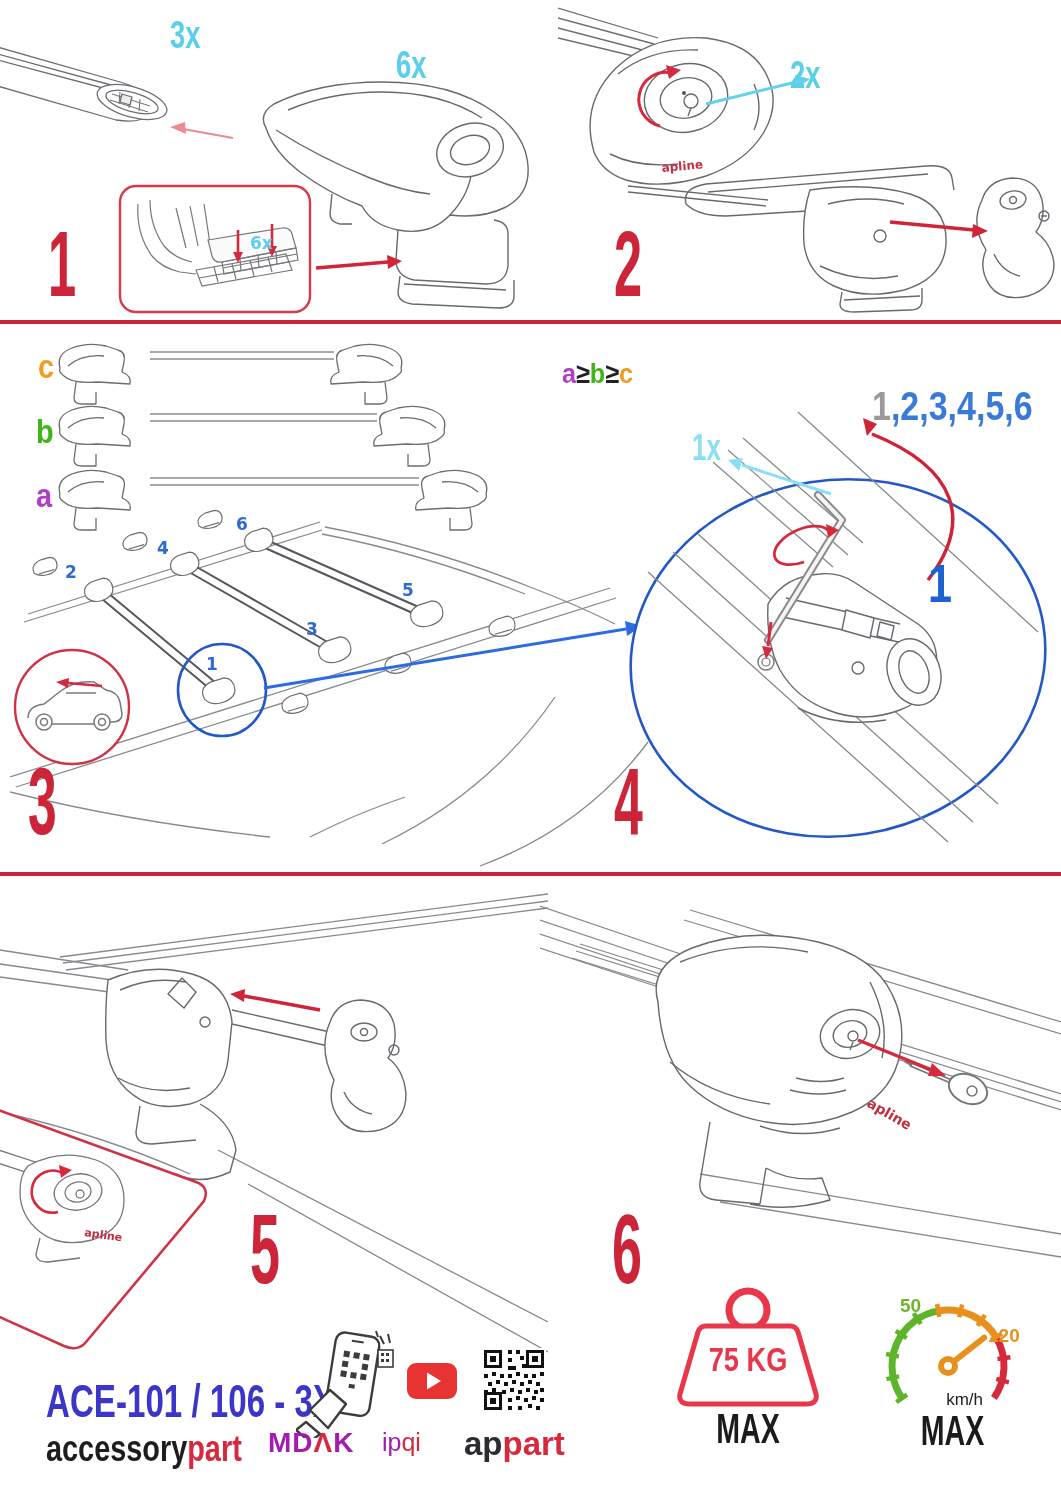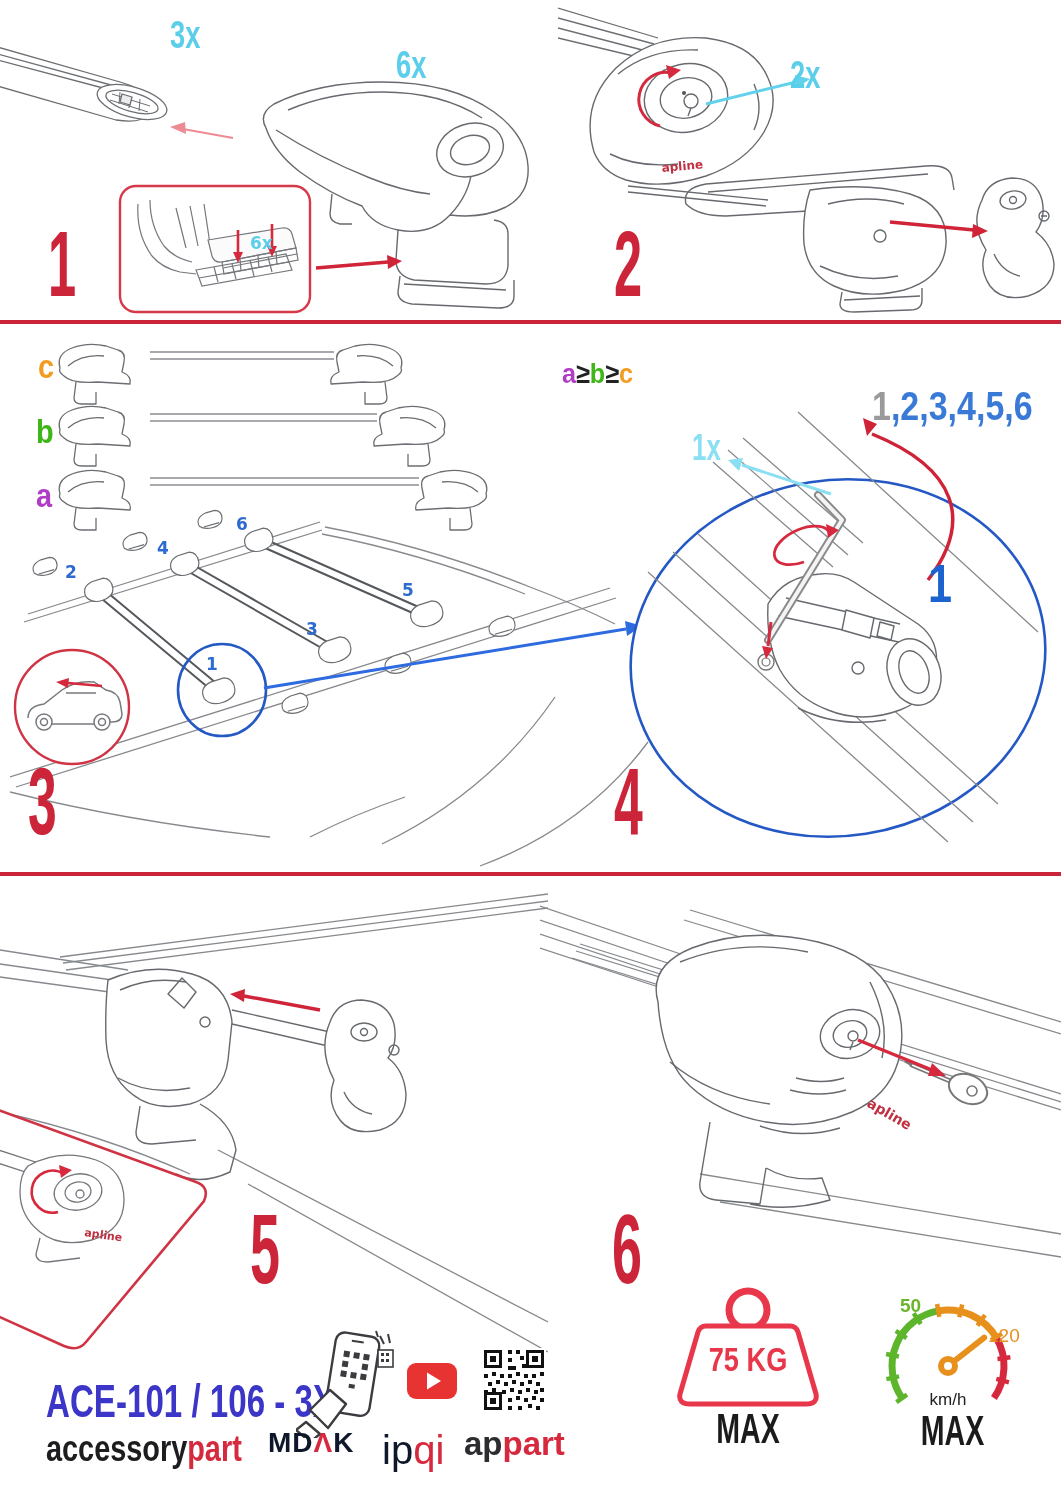--- a/index.html
+++ b/index.html
@@ -11,21 +11,21 @@
   .step{color:#cc2438;font-weight:bold;font-size:92px;transform:scaleX(.55);transform-origin:0 0;}
   .qty{color:#5bcfe9;font-size:38px;transform:scaleX(.72);transform-origin:0 0;font-weight:bold;}
   .qty-light{color:#8adff2;}
   .barletter{font-weight:bold;font-size:34px;transform:scaleX(.85);transform-origin:0 0;}
   .rule{font-size:28px;font-weight:bold;transform:scaleX(.9);transform-origin:0 0;}
   .seq{font-size:40px;font-weight:bold;transform:scaleX(.85);transform-origin:0 0;white-space:nowrap;}
   .bigone{color:#1d63cf;font-size:54px;font-weight:bold;transform:scaleX(.8);transform-origin:0 0;}
   .model{color:#3b35c8;font-size:46px;font-weight:bold;transform:scaleX(.72);transform-origin:0 0;white-space:nowrap;}
   .brandline{font-size:37px;font-weight:bold;transform:scaleX(.78);transform-origin:0 0;white-space:nowrap;}
   .maxtxt{color:#1b1b1b;font-size:42px;font-weight:bold;transform:scaleX(.68);transform-origin:50% 0;text-align:center;}
-  .black{color:#1d1d1f;} .red{color:#d6293e;} .dgray{color:#0f172a;margin-top:28px;}
+  .black{color:#1d1d1f;} .red{color:#d6293e;} .dgray{color:#a21caf;margin-top:28px;}
 </style>
 </head>
 <body>
 
 <div id="page">
 
   <svg class="abs" style="left:0;top:8px" width="560" height="310" viewBox="0 0 560 310">
     <g stroke="#6b6e72" stroke-width="1.3" fill="#fff" stroke-linejoin="round">
       <path d="M -6 38 L 120 74 Q 152 83 150 100 Q 148 117 116 112 L -6 77 Z"></path>
       <path d="M -6 45 L 122 80 M -6 51 L 118 84" fill="none"></path>
@@ -388,21 +388,21 @@
 
   <div class="abs" style="left:268px;top:1429px;font-size:28px;font-weight:bold;letter-spacing:1px">
     <span class="dgray">MD</span><span class="red">Λ</span><span class="dgray">K</span>
   </div>
 
   <svg class="abs" style="left:406px;top:1362px" width="52" height="38" viewBox="0 0 52 38">
     <rect x="1" y="1" width="50" height="36" rx="9" fill="#e83333"></rect>
     <polygon points="21,10.5 21,27.5 35,19" fill="#fff"></polygon>
   </svg>
 
-  <div class="abs" style="left:382px;top:1430px;font-size:40px">
+  <div class="abs" style="left:382px;top:1430px;font-size:25px">
     <span class="dgray">ip</span><span class="red">qi</span>
   </div>
 
   <svg class="abs" style="left:482px;top:1348px" width="64" height="64" viewBox="0 0 64 64">
     <rect x="0" y="0" width="64" height="64" fill="#fff"></rect>
     <rect x="2" y="2" width="18" height="18" fill="#111"></rect>
       <rect x="5" y="5" width="12" height="12" fill="#fff"></rect>
       <rect x="8" y="8" width="6" height="6" fill="#111"></rect>
     <rect x="44" y="2" width="18" height="18" fill="#111"></rect>
       <rect x="47" y="5" width="12" height="12" fill="#fff"></rect>
@@ -439,17 +439,17 @@
       <line x1="101.4" y1="37.6" x2="109.0" y2="27.0" stroke="#e8901c"></line>
       <line x1="114.9" y1="52.3" x2="126.0" y2="45.6" stroke="#e8901c"></line>
       <line x1="121.5" y1="71.0" x2="134.4" y2="69.2" stroke="#d6293e"></line>
       <line x1="120.3" y1="90.9" x2="132.9" y2="94.3" stroke="#d6293e"></line>
     </g>
     <line x1="72" y1="78" x2="108.2" y2="49.7" stroke="#e8901c" stroke-width="6" stroke-linecap="round"></line>
     <circle cx="72" cy="78" r="10" fill="#e8901c"></circle>
     <circle cx="72" cy="78" r="4" fill="#fff"></circle>
   </svg>
   <div class="abs" style="left:900px;top:1296px;font-size:19px;font-weight:bold;color:#6cb52a">50</div>
-  <div class="abs" style="left:988px;top:1326px;font-size:19px;font-weight:normal;color:#e8901c">120</div>
-  <div class="abs" style="left:913px;top:1391px;width:70px;text-align:center;font-size:17px;color:#222">km/h</div>
+  <div class="abs" style="left:988px;top:1326px;font-size:19px;font-weight:bold;color:#e8901c">120</div>
+  <div class="abs" style="left:913px;top:1391px;width:70px;text-align:right;font-size:17px;color:#222">km/h</div>
   <div class="abs maxtxt" style="left:908px;top:1410px;width:80px">MAX</div>
 
 </div>
 
 </body></html>

